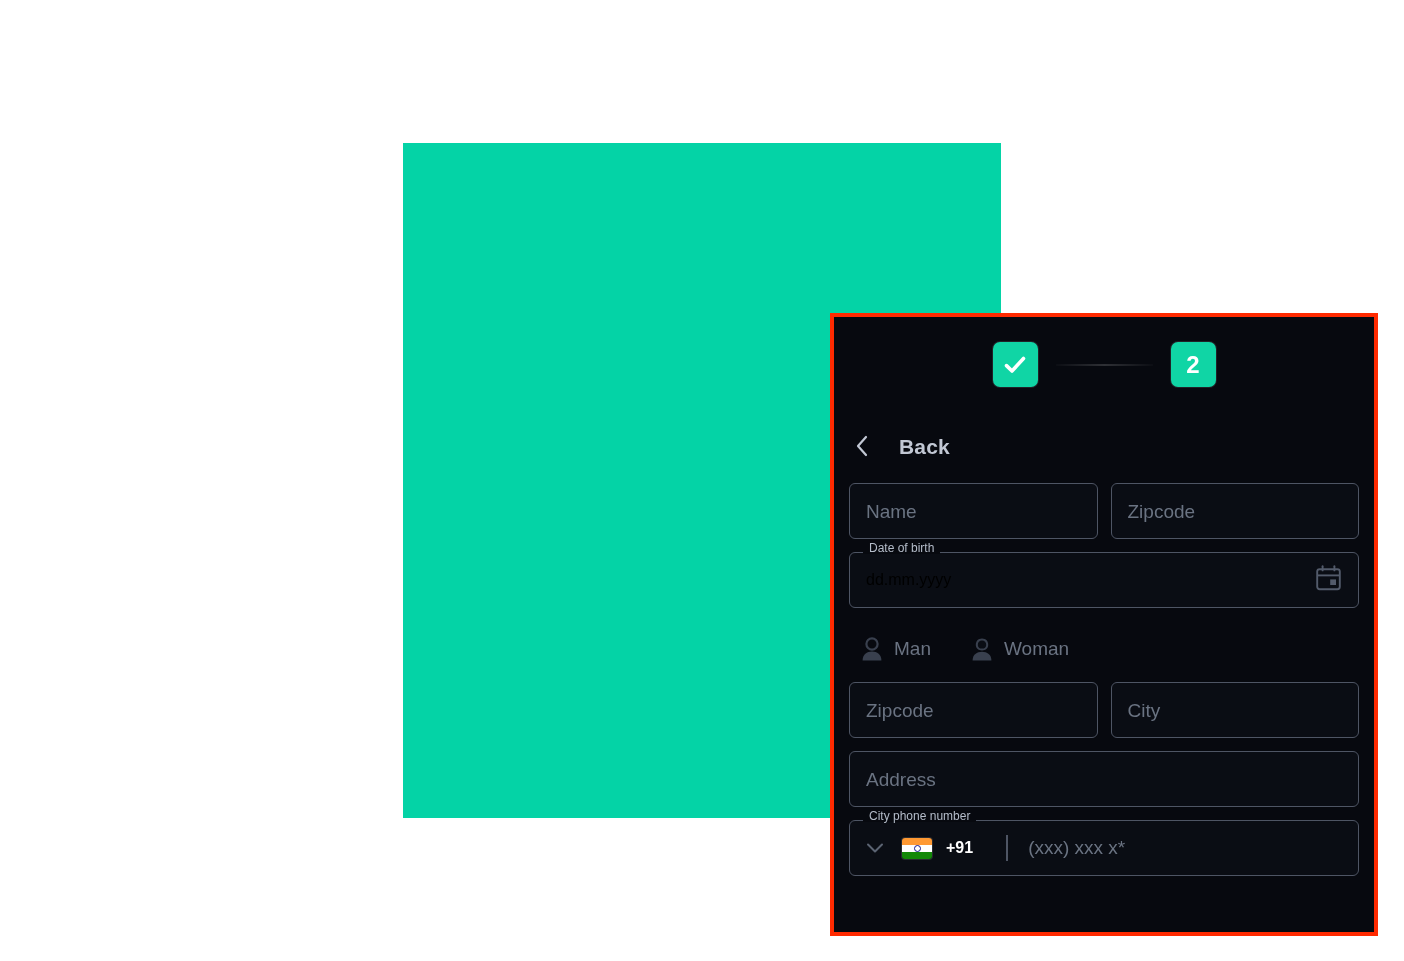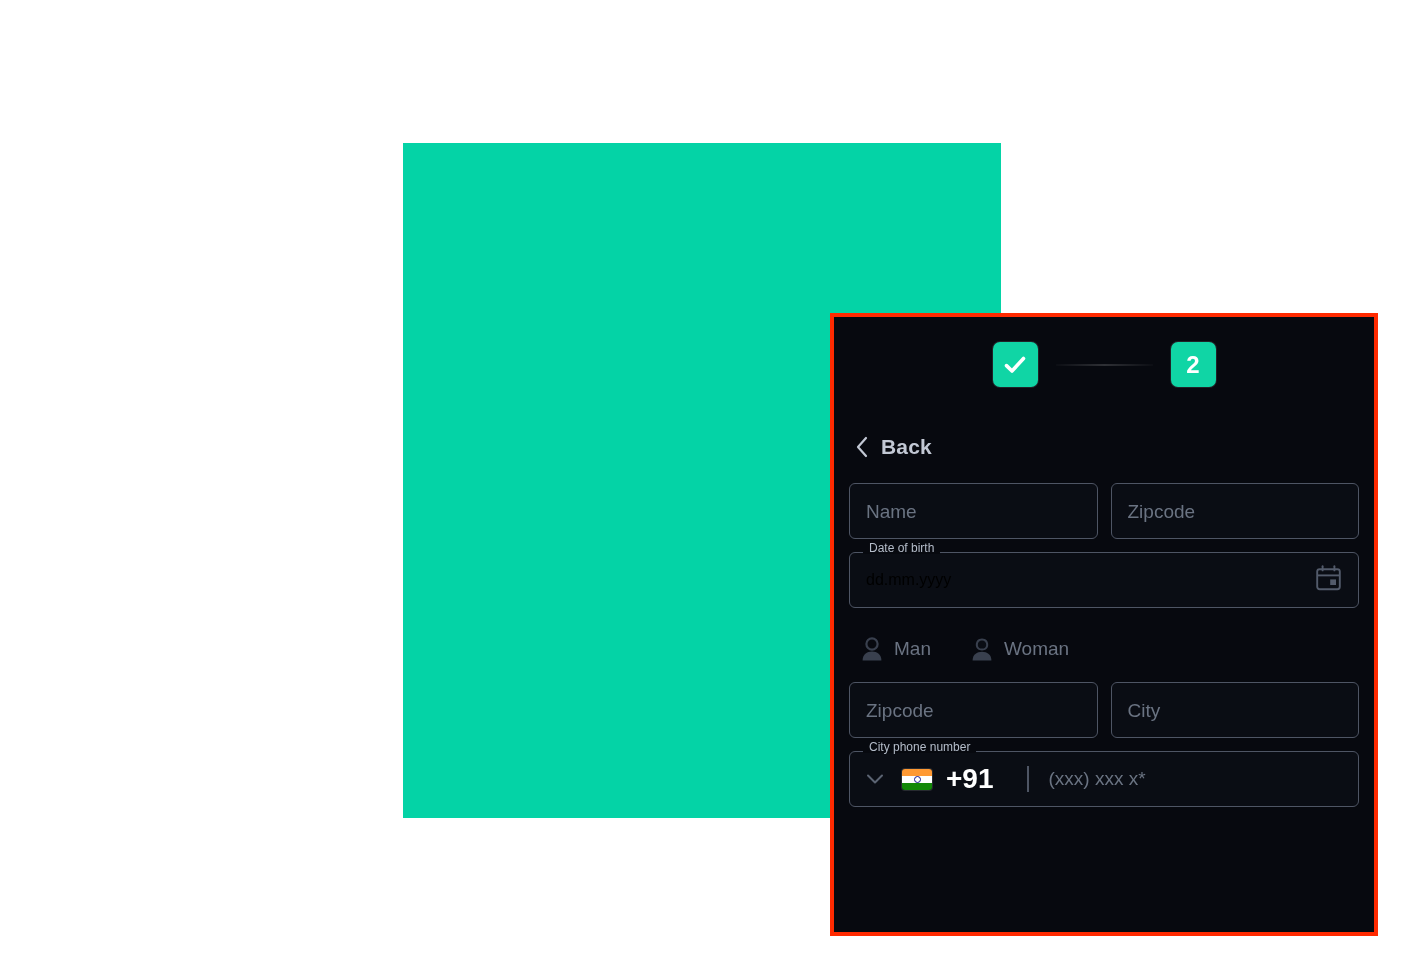--- a/index.html
+++ b/index.html
@@ -79,22 +79,21 @@
     width: 97px;
     height: 2px;
     background: linear-gradient(to right, rgba(255,255,255,0.02), rgba(255,255,255,0.16), rgba(255,255,255,0.02));
     margin: 0 18px;
     flex: none;
   }
 
   
   #back-link {
     display: flex;
-    align-items: center;
-    gap: 12px;
+    gap: 30px;
     margin: 48px 0 0 21px;
     cursor: pointer;
     width: fit-content;
   }
   #back-link .back-chevron { display: block; }
   #back-link .back-label {
     color: #c2c8d4;
     font-size: 21px;
     font-weight: 700;
     letter-spacing: 0.2px;
@@ -211,21 +210,21 @@
   #phone-flag .saffron { background: #ff9933; }
   #phone-flag .white { background: #ffffff; display:flex; align-items:center; justify-content:center;}
   #phone-flag .green { background: #138808; }
   #phone-flag .chakra {
     width: 7px; height: 7px; border-radius: 50%;
     border: 1.4px solid #14148c;
     box-sizing: border-box;
   }
   #phone-code {
     color: #ffffff;
-    font-size: 28px;
+    font-size: 16px;
     font-weight: 700;
     margin-left: 14px;
   }
   #phone-divider {
     width: 2px;
     height: 26px;
     background: #4e5564;
     margin: 0 20px 0 33px;
     flex: none;
   }
@@ -305,20 +304,23 @@
 
         <div class="field-row">
           <div class="field grow">
             <span class="placeholder">Zipcode</span>
           </div>
           <div class="field grow">
             <span class="placeholder">City</span>
           </div>
         </div>
 
+        <div class="field full" style="margin-bottom:13px;">
+          <span class="placeholder">Address</span>
+        </div>
 
         <div class="field-legend" id="phone-field">
           <span class="legend-text">City phone number</span>
           <div id="phone-inner">
             <span id="phone-dropdown-arrow">
               <svg width="18" height="12" viewBox="0 0 18 12">
                 <path d="M2 2.5 L9 9.5 L16 2.5" fill="none" stroke="#5b6372" stroke-width="2" stroke-linecap="round" stroke-linejoin="round"></path>
               </svg>
             </span>
             <span id="phone-flag">

